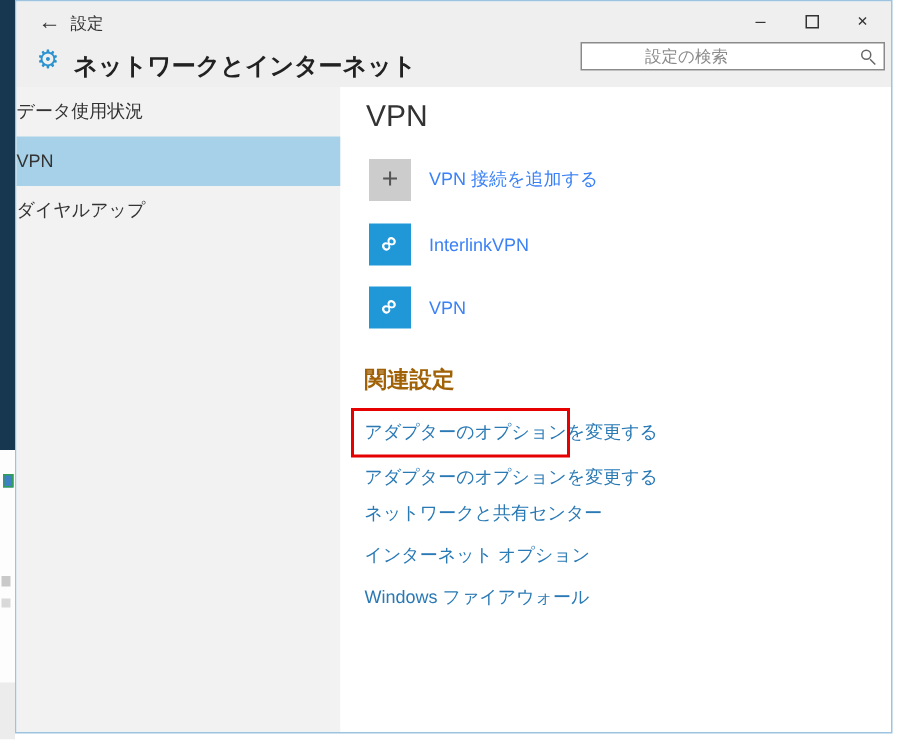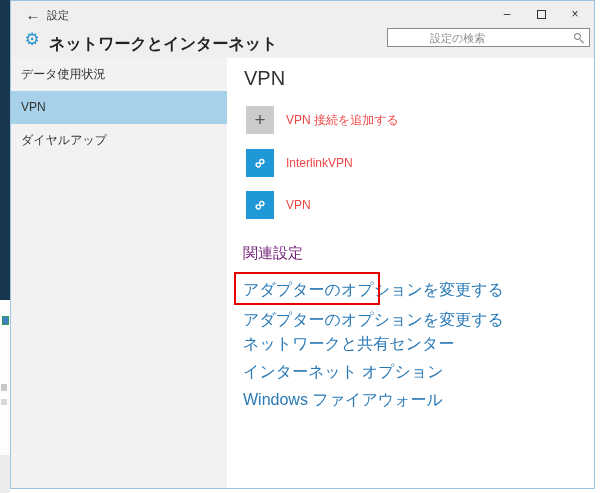--- a/index.html
+++ b/index.html
@@ -47,40 +47,40 @@
     position: absolute; left: 0; top: 0; width: 180px; height: 17px; border: none; outline: none;
     font-family: "Liberation Sans", "DejaVu Sans", sans-serif; font-size: 11px; color: #333; padding: 0 0 0 6px; background: transparent; margin-left: 36px;
   }
   .search-input::placeholder { color: #8a8a8a; opacity: 1; }
   .mag { position: absolute; right: 5px; top: 4px; width: 10px; height: 10px; }
   .mag .lens { position: absolute; left: 0; top: 0; width: 7px; height: 7px; border: 1px solid #666; border-radius: 50%; }
   .mag .tail { position: absolute; left: 6px; top: 6px; width: 5px; height: 1px; background: #666; transform: rotate(45deg); transform-origin: left center; }
 
   
   .sidebar { position: absolute; left: 0; top: 57px; width: 216px; height: 430px; background: #f2f2f2; }
-  .side-item { position: relative; height: 33px; line-height: 33px; padding-left: 10px; font-size: 12px; color: #333; cursor: pointer; }
+  .side-item { position: relative; height: 33px; line-height: 33px; padding-left: 0; font-size: 12px; color: #333; cursor: pointer; }
   .side-item.selected { background: #a6d1e8; }
 
   
   .main { position: absolute; left: 216px; top: 57px; right: 0; bottom: 0; background: #fff; }
   .page-heading { position: absolute; left: 233px; top: 66px; font-size: 20px; font-weight: 400; color: #333; }
 
   .row-item { position: absolute; left: 235px; height: 28px; cursor: pointer; }
   .tile { position: absolute; left: 0; top: 0; width: 28px; height: 28px; display: flex; align-items: center; justify-content: center; }
   .tile.gray { background: #cccccc; color: #555; font-size: 19px; font-weight: 300; }
   .tile.blue { background: #2098d8; color: #ffffff; }
   .vpn-glyph { display: inline-block; transform: rotate(-45deg); font-size: 16px; font-weight: bold; line-height: 1; }
-  .row-label { position: absolute; left: 40px; top: 50%; transform: translateY(-50%); font-size: 12px; color: #ef4444; white-space: nowrap; }
+  .row-label { position: absolute; left: 40px; top: 50%; transform: translateY(-50%); font-size: 12px; color: #3b82f6; white-space: nowrap; }
 
   .add-row { top: 105px; width: 220px; }
   .conn-row-1 { top: 148px; width: 220px; }
   .conn-row-2 { top: 190px; width: 220px; }
 
-  .related-heading { position: absolute; left: 232px; top: 243px; font-size: 15px; font-weight: 400; color: #701a75; }
-  .rel-link { position: absolute; left: 232px; font-size: 16px; color: #2979b5; cursor: pointer; white-space: nowrap; }
+  .related-heading { position: absolute; left: 232px; top: 243px; font-size: 15px; font-weight: 700; color: #a16207; }
+  .rel-link { position: absolute; left: 232px; font-size: 12px; color: #2979b5; cursor: pointer; white-space: nowrap; }
   .rel-link-0 { top: 279px; }
   .rel-link-1 { top: 309px; }
   .rel-link-2 { top: 333px; }
   .rel-link-3 { top: 361px; }
   .rel-link-4 { top: 389px; }
 
   .annotation-box {
     position: absolute; left: 223px; top: 271px; width: 146px; height: 33px;
     border: 2px solid #e60000; pointer-events: none;
   }

